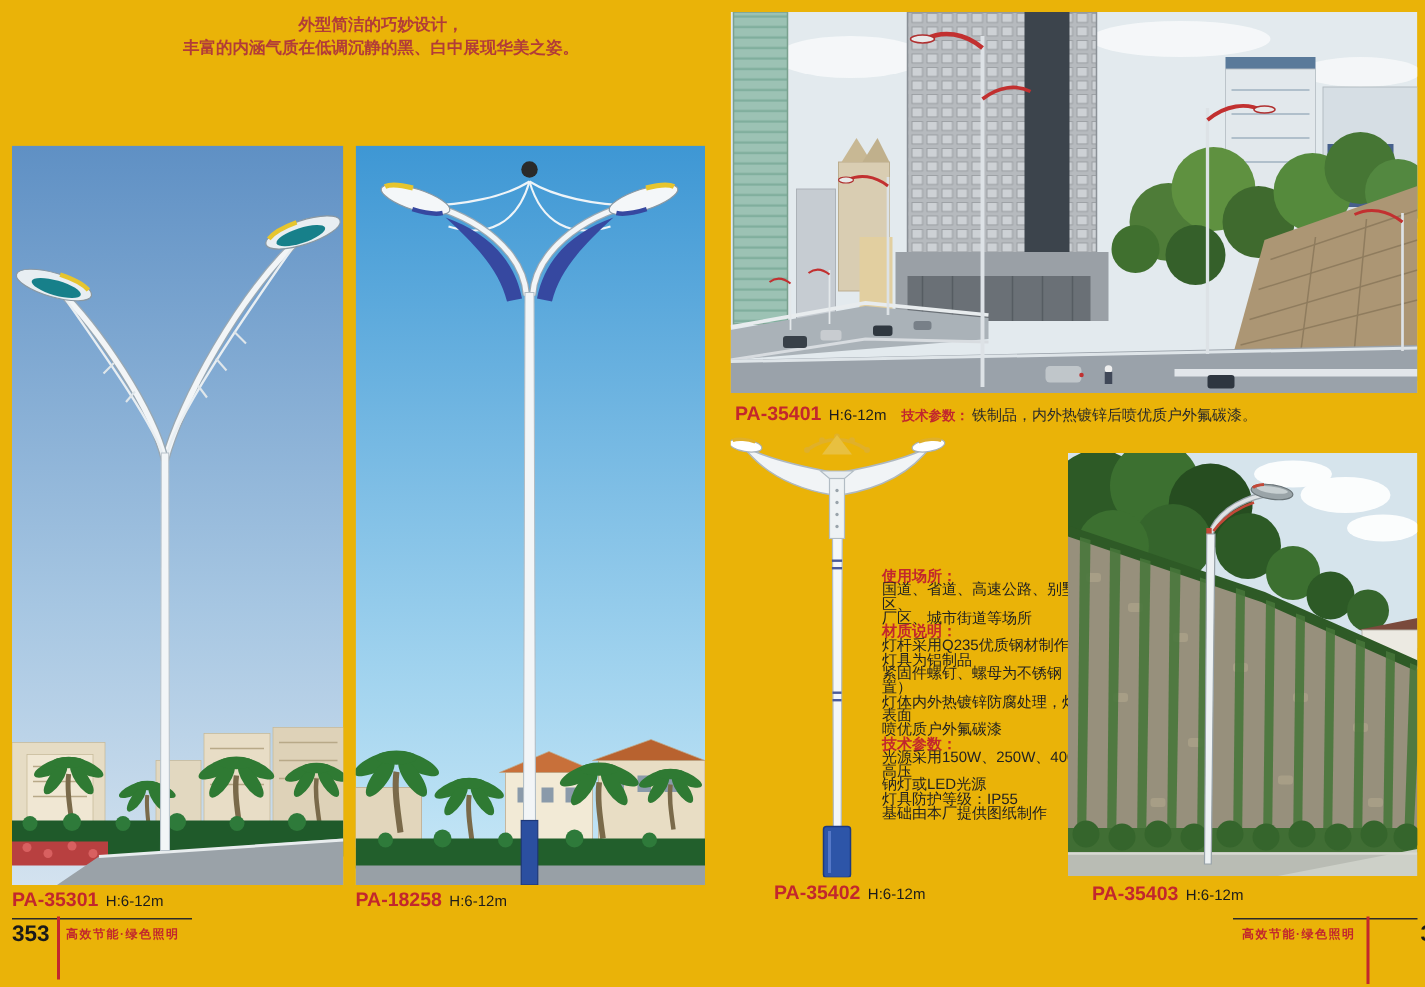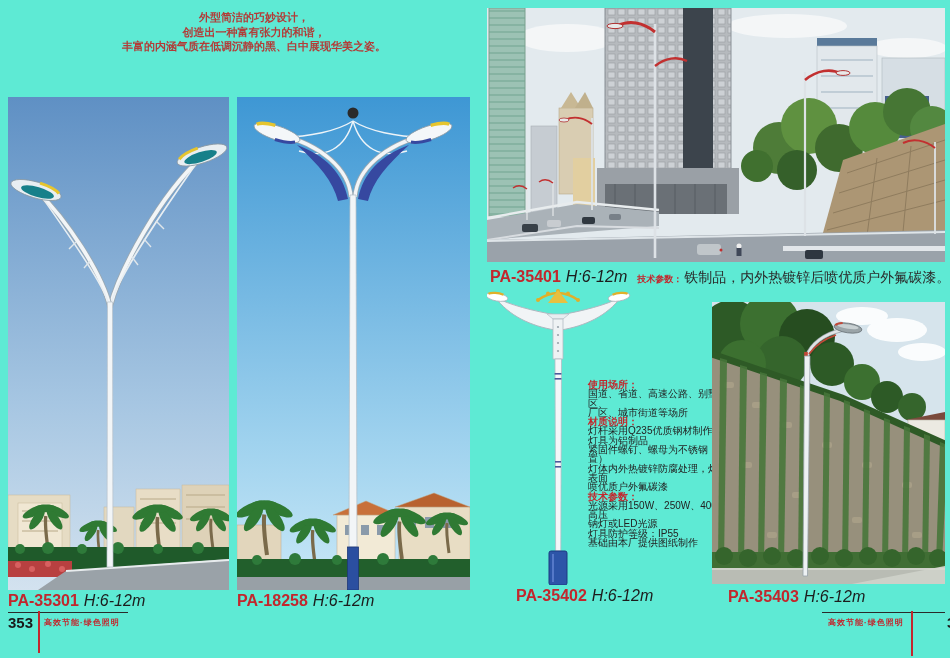--- a/index.html
+++ b/index.html
@@ -1,46 +1,45 @@
 <!DOCTYPE html>
 <html><head>
 <meta charset="utf-8">
 <style>
   html,body{margin:0;padding:0;background:#fff;}
-  .page{position:relative;width:950px;height:658px;background:#5eead4;overflow:hidden;
+  .page{position:relative;width:950px;height:658px;background:#eab308;overflow:hidden;
         font-family:"Liberation Sans","DejaVu Sans",sans-serif;}
   .abs{position:absolute;}
   
   .intro{left:58px;top:10px;width:392px;text-align:center;color:#b23c38;
          font-size:11px;line-height:14.5px;font-weight:bold;}
   
   .imgbox{overflow:hidden;}
   
   .caption{white-space:nowrap;display:flex;align-items:baseline;}
-  .code{color:#c2272d;font-weight:bold;font-size:16px;}
-  .dim{color:#1c1c1c;font-size:16px;margin-left:5px;font-style:italic;}
+  .code{color:#c2272d;font-weight:bold;font-size:13px;}
+  .dim{color:#1c1c1c;font-size:10px;margin-left:5px;}
   .note-label{color:#c2272d;font-weight:bold;font-size:9px;margin-left:10px;}
-  .note-text{color:#2a2a2a;font-size:14px;margin-left:2px;}
+  .note-text{color:#2a2a2a;font-size:10px;margin-left:2px;}
   
   .spec{left:588px;top:380px;width:140px;font-size:10px;line-height:9.3px;color:#222;}
   .spec .t{color:#c2272d;font-weight:bold;}
   
   .hline{height:1px;background:#2a2a2a;}
   .vline-red{width:1.5px;background:#c2272d;}
   .pagenum{font-size:15px;font-weight:bold;color:#1a1a1a;}
   .slogan{font-size:8px;font-weight:bold;color:#c2272d;letter-spacing:1px;white-space:nowrap;}
 </style>
 </head>
 <body>
 
 <div class="page">
 
   <div class="abs intro">
     <div>外型简洁的巧妙设计，</div>
-    <div>创造出一种富有张力的和谐，</div>
     <div>丰富的内涵气质在低调沉静的黑、白中展现华美之姿。</div>
   </div>
 
   <div class="abs imgbox" style="left:8px;top:97px;width:221px;height:493px;">
     <svg viewBox="0 0 221 493" width="221" height="493">
       <defs>
         <linearGradient id="sky1" x1="0" y1="0" x2="0" y2="1">
           <stop offset="0" stop-color="#5f90c4"></stop>
             <stop offset="0.62" stop-color="#a6c6e2"></stop>
             <stop offset="1" stop-color="#d3e2ef"></stop>

